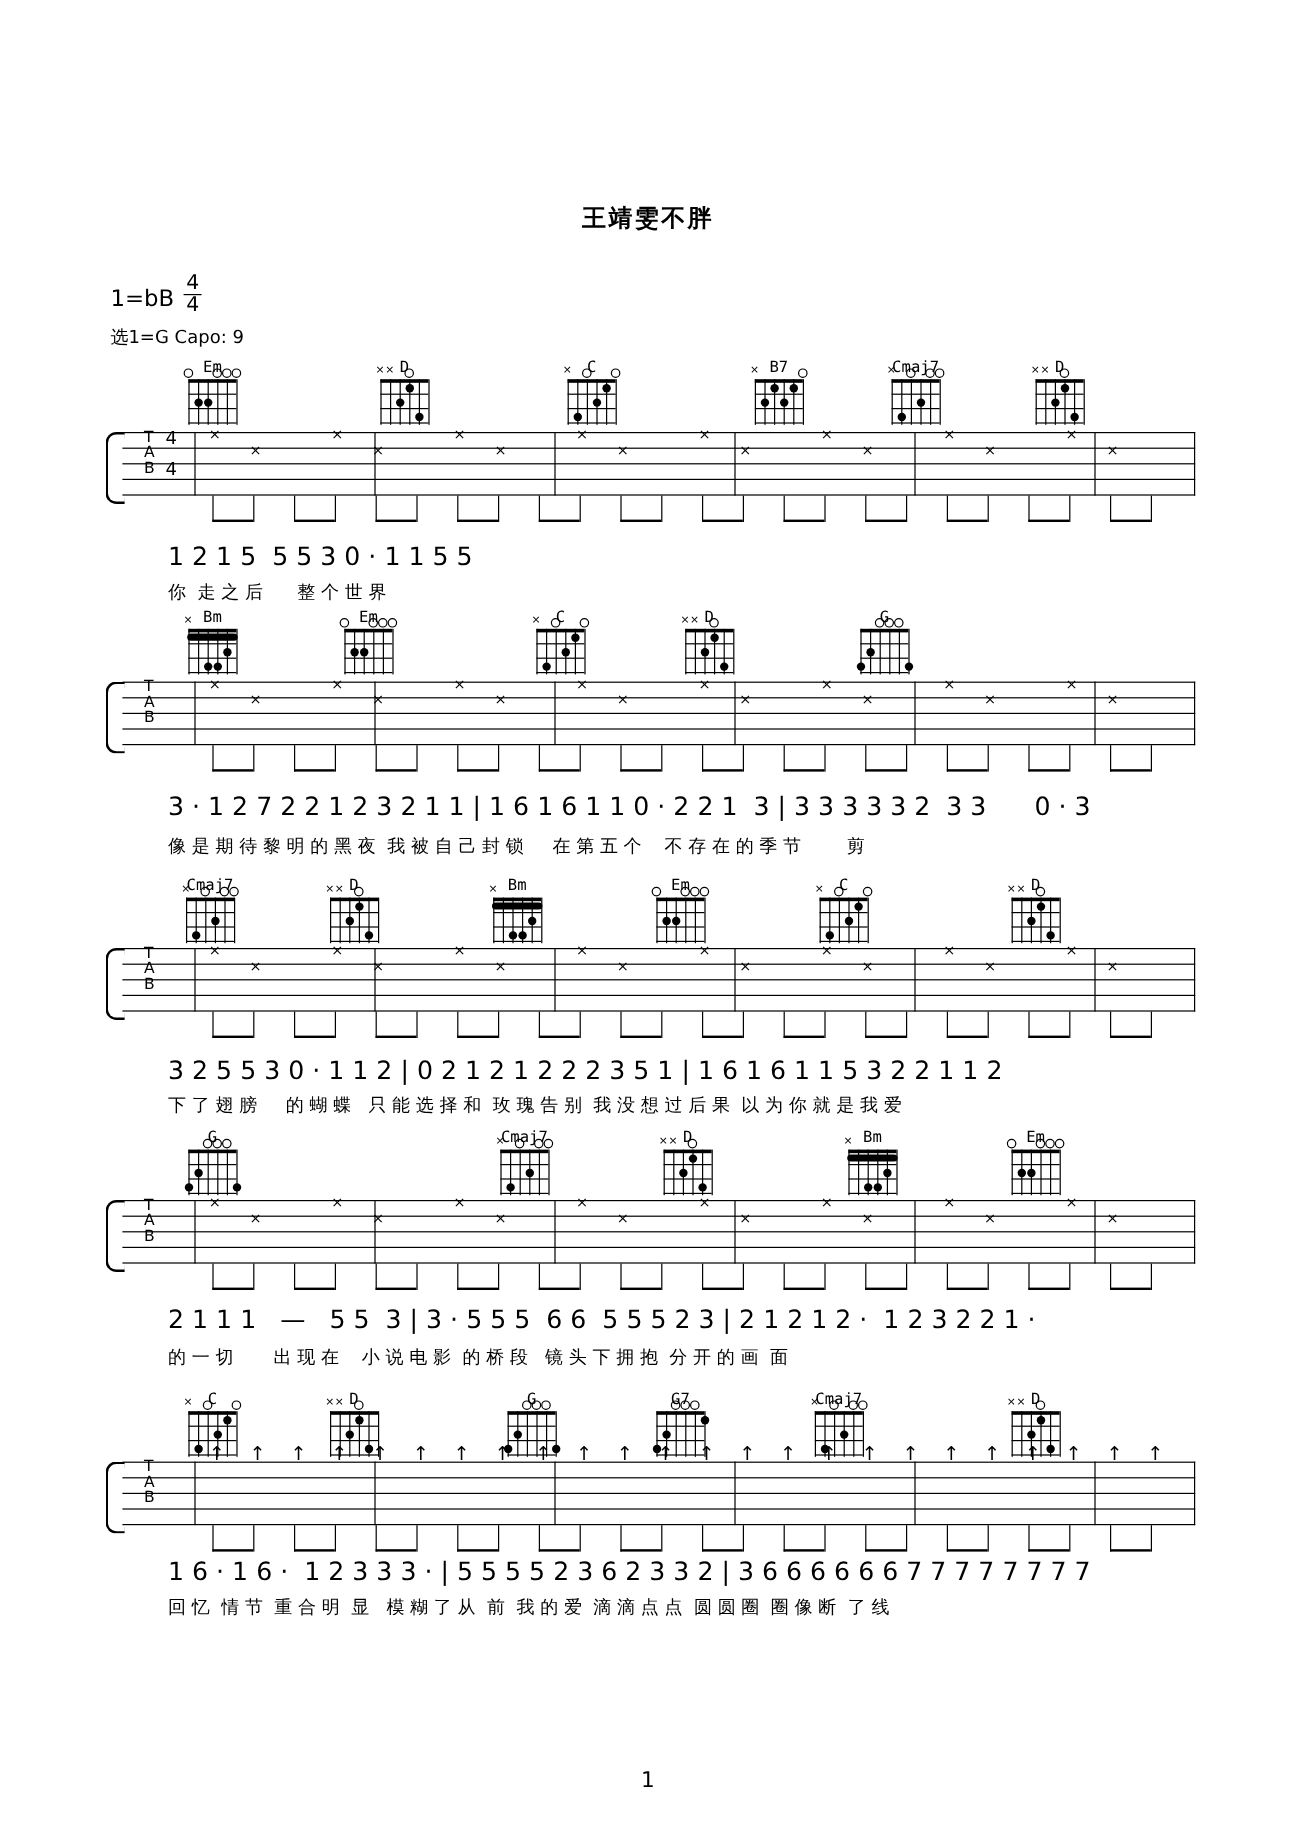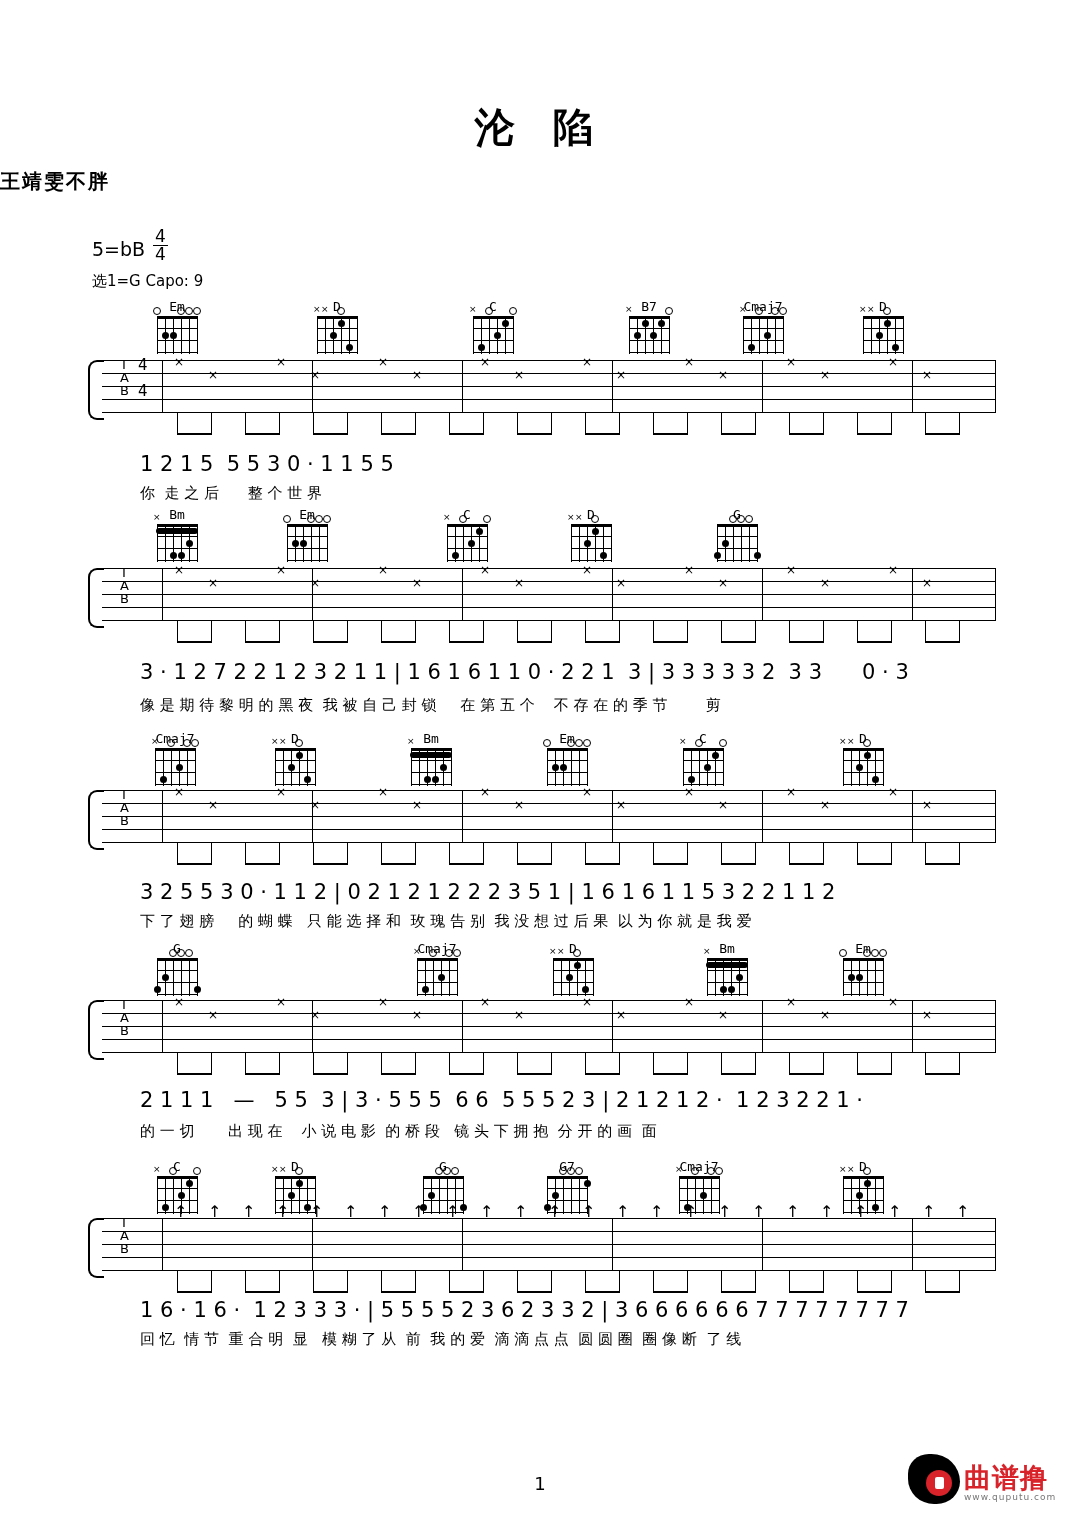--- a/index.html
+++ b/index.html
@@ -1,20 +1,20 @@
 <!DOCTYPE html>
 <html><head>
 <meta charset="utf-8">
 <style>
   html,body{margin:0;padding:0;background:#ffffff;}
   body{width:1080px;height:1528px;position:relative;font-family:"Liberation Sans",sans-serif;color:#000;}
   .sheet{position:relative;width:1080px;height:1528px;overflow:hidden;}
 
   .title{position:absolute;top:100px;left:0;width:1080px;text-align:center;font-size:40px;font-weight:bold;letter-spacing:12px;font-family:"DejaVu Sans",sans-serif;}
-  .artist{position:absolute;top:168px;left:0;width:1080px;text-align:left;font-size:20px;font-weight:bold;letter-spacing:2px;font-family:"DejaVu Sans",sans-serif;}
+  .artist{position:absolute;top:168px;left:0;width:1080px;text-align:center;font-size:20px;font-weight:bold;letter-spacing:2px;font-family:"DejaVu Sans",sans-serif;}
 
   .keysig{position:absolute;top:228px;left:92px;font-size:19px;font-family:"DejaVu Sans",sans-serif;}
   .frac{display:inline-block;vertical-align:-4px;margin-left:8px;text-align:center;line-height:1.0;font-size:17px;}
   .frac .num{display:block;border-bottom:1.6px solid #000;padding:0 2px;}
   .frac .den{display:block;padding:0 2px;}
   .capo{position:absolute;top:272px;left:92px;font-size:15px;font-family:"DejaVu Sans",sans-serif;}
 
   
   .system{position:absolute;left:0;width:1080px;}
   .staffwrap{position:absolute;left:88px;width:908px;}
@@ -61,25 +61,24 @@
   .logo .circle{position:absolute;left:18px;top:18px;width:26px;height:26px;border-radius:50%;background:#d8232a;}
   .logo .circle:after{content:"";position:absolute;left:9px;top:7px;width:9px;height:12px;background:#fff;border-radius:2px;}
   .logo .txt{position:absolute;left:56px;top:8px;font-size:27px;font-weight:bold;color:#d8232a;font-family:"DejaVu Sans",sans-serif;letter-spacing:1px;}
   .logo .sub{position:absolute;left:56px;top:40px;font-size:9px;color:#777;font-family:"DejaVu Sans",sans-serif;letter-spacing:1px;}
 </style>
 </head>
 <body>
 
 <div class="sheet">
 
-  <div class="title">沦 陷</div>
   <div class="artist">王靖雯不胖</div>
 
   <div class="keysig">
-    <span>5=bB</span><span class="frac"><span class="num">4</span><span class="den">4</span></span>
+    <span>1=bB</span><span class="frac"><span class="num">4</span><span class="den">4</span></span>
   </div>
   <div class="capo">选1=G  Capo: 9</div>
 
   <div id="systems">
       <div class="system">
         <div class="chord" style="left: 150px; top: 316px;">
           <div class="cname">Em</div>
           <div class="grid">
             <div class="nut"></div>
             <div class="v" style="left: 0px;"></div>
@@ -1062,20 +1061,14 @@
             <div class="stem" style="left: 857px; top: 53px; height: 22px;"></div>
           </div>
         </div>
         <div class="jp" style="left: 140px; top: 1298px;">1 6 · 1 6 ·  1 2 3 3 3 · | 5 5 5 5 2 3 6 2 3 3 2 | 3 6 6 6 6 6 6 7 7 7 7 7 7 7 7</div>
         <div class="lyr" style="left: 140px; top: 1330px;">回 忆  情 节  重 合 明  显   模 糊 了 从  前  我 的 爱  滴 滴 点 点  圆 圆 圈  圈 像 断  了 线</div>
       </div>
     </div>
 
   <div class="pagenum">1</div>
 
-  <div class="logo">
-    <div class="blob"></div>
-    <div class="circle"></div>
-    <div class="txt">曲谱撸</div>
-    <div class="sub">www.quputu.com</div>
-  </div>
 
 </div>
 
 </body></html>

